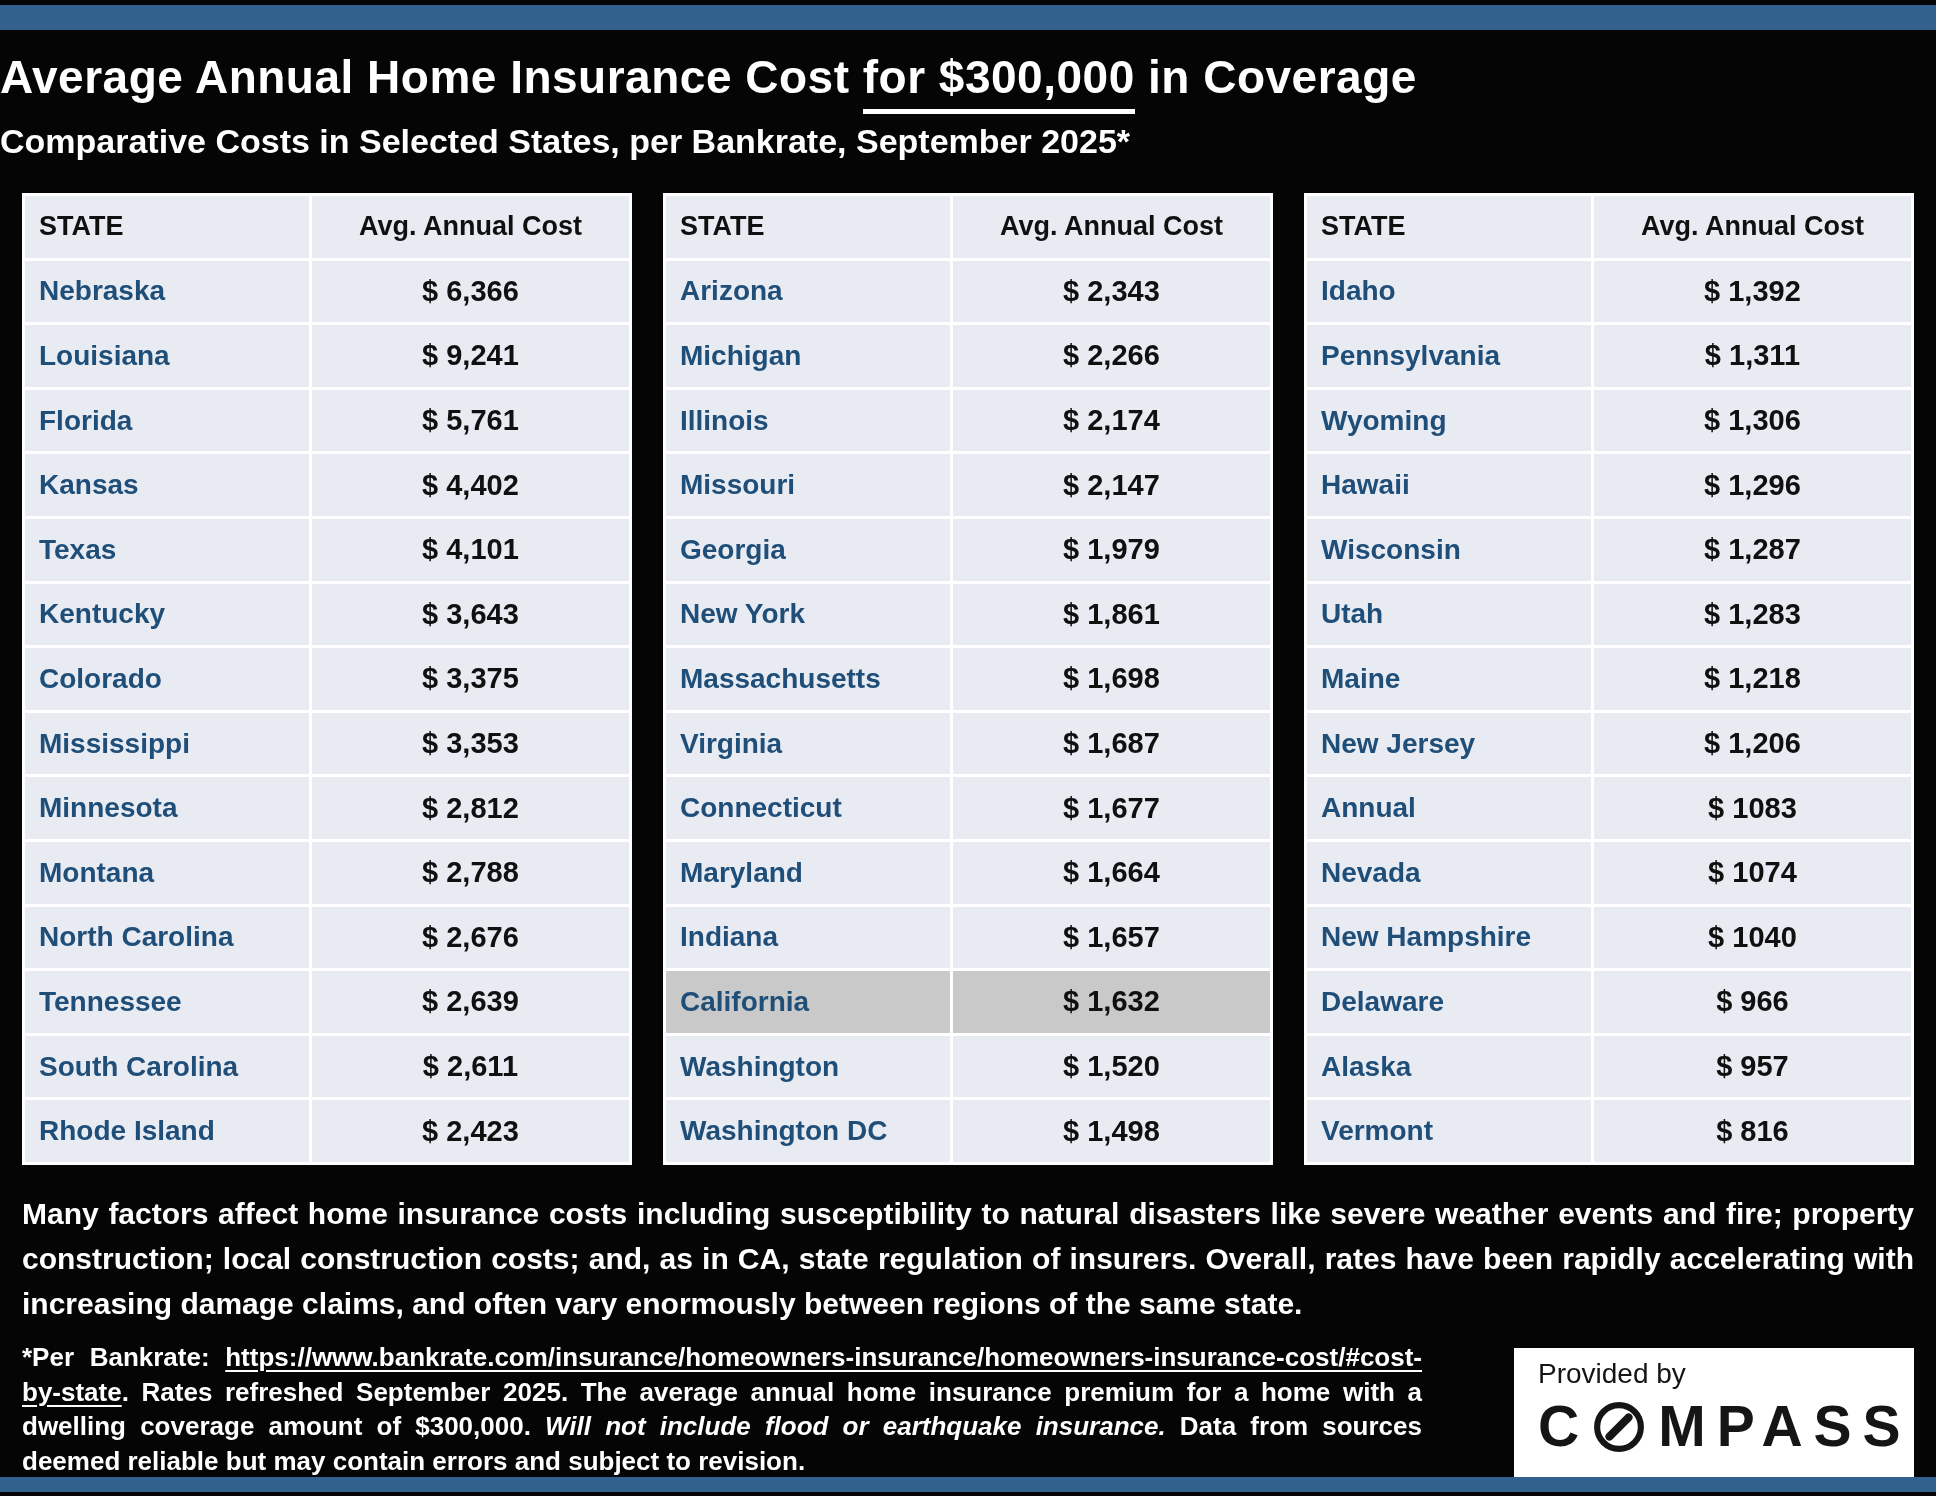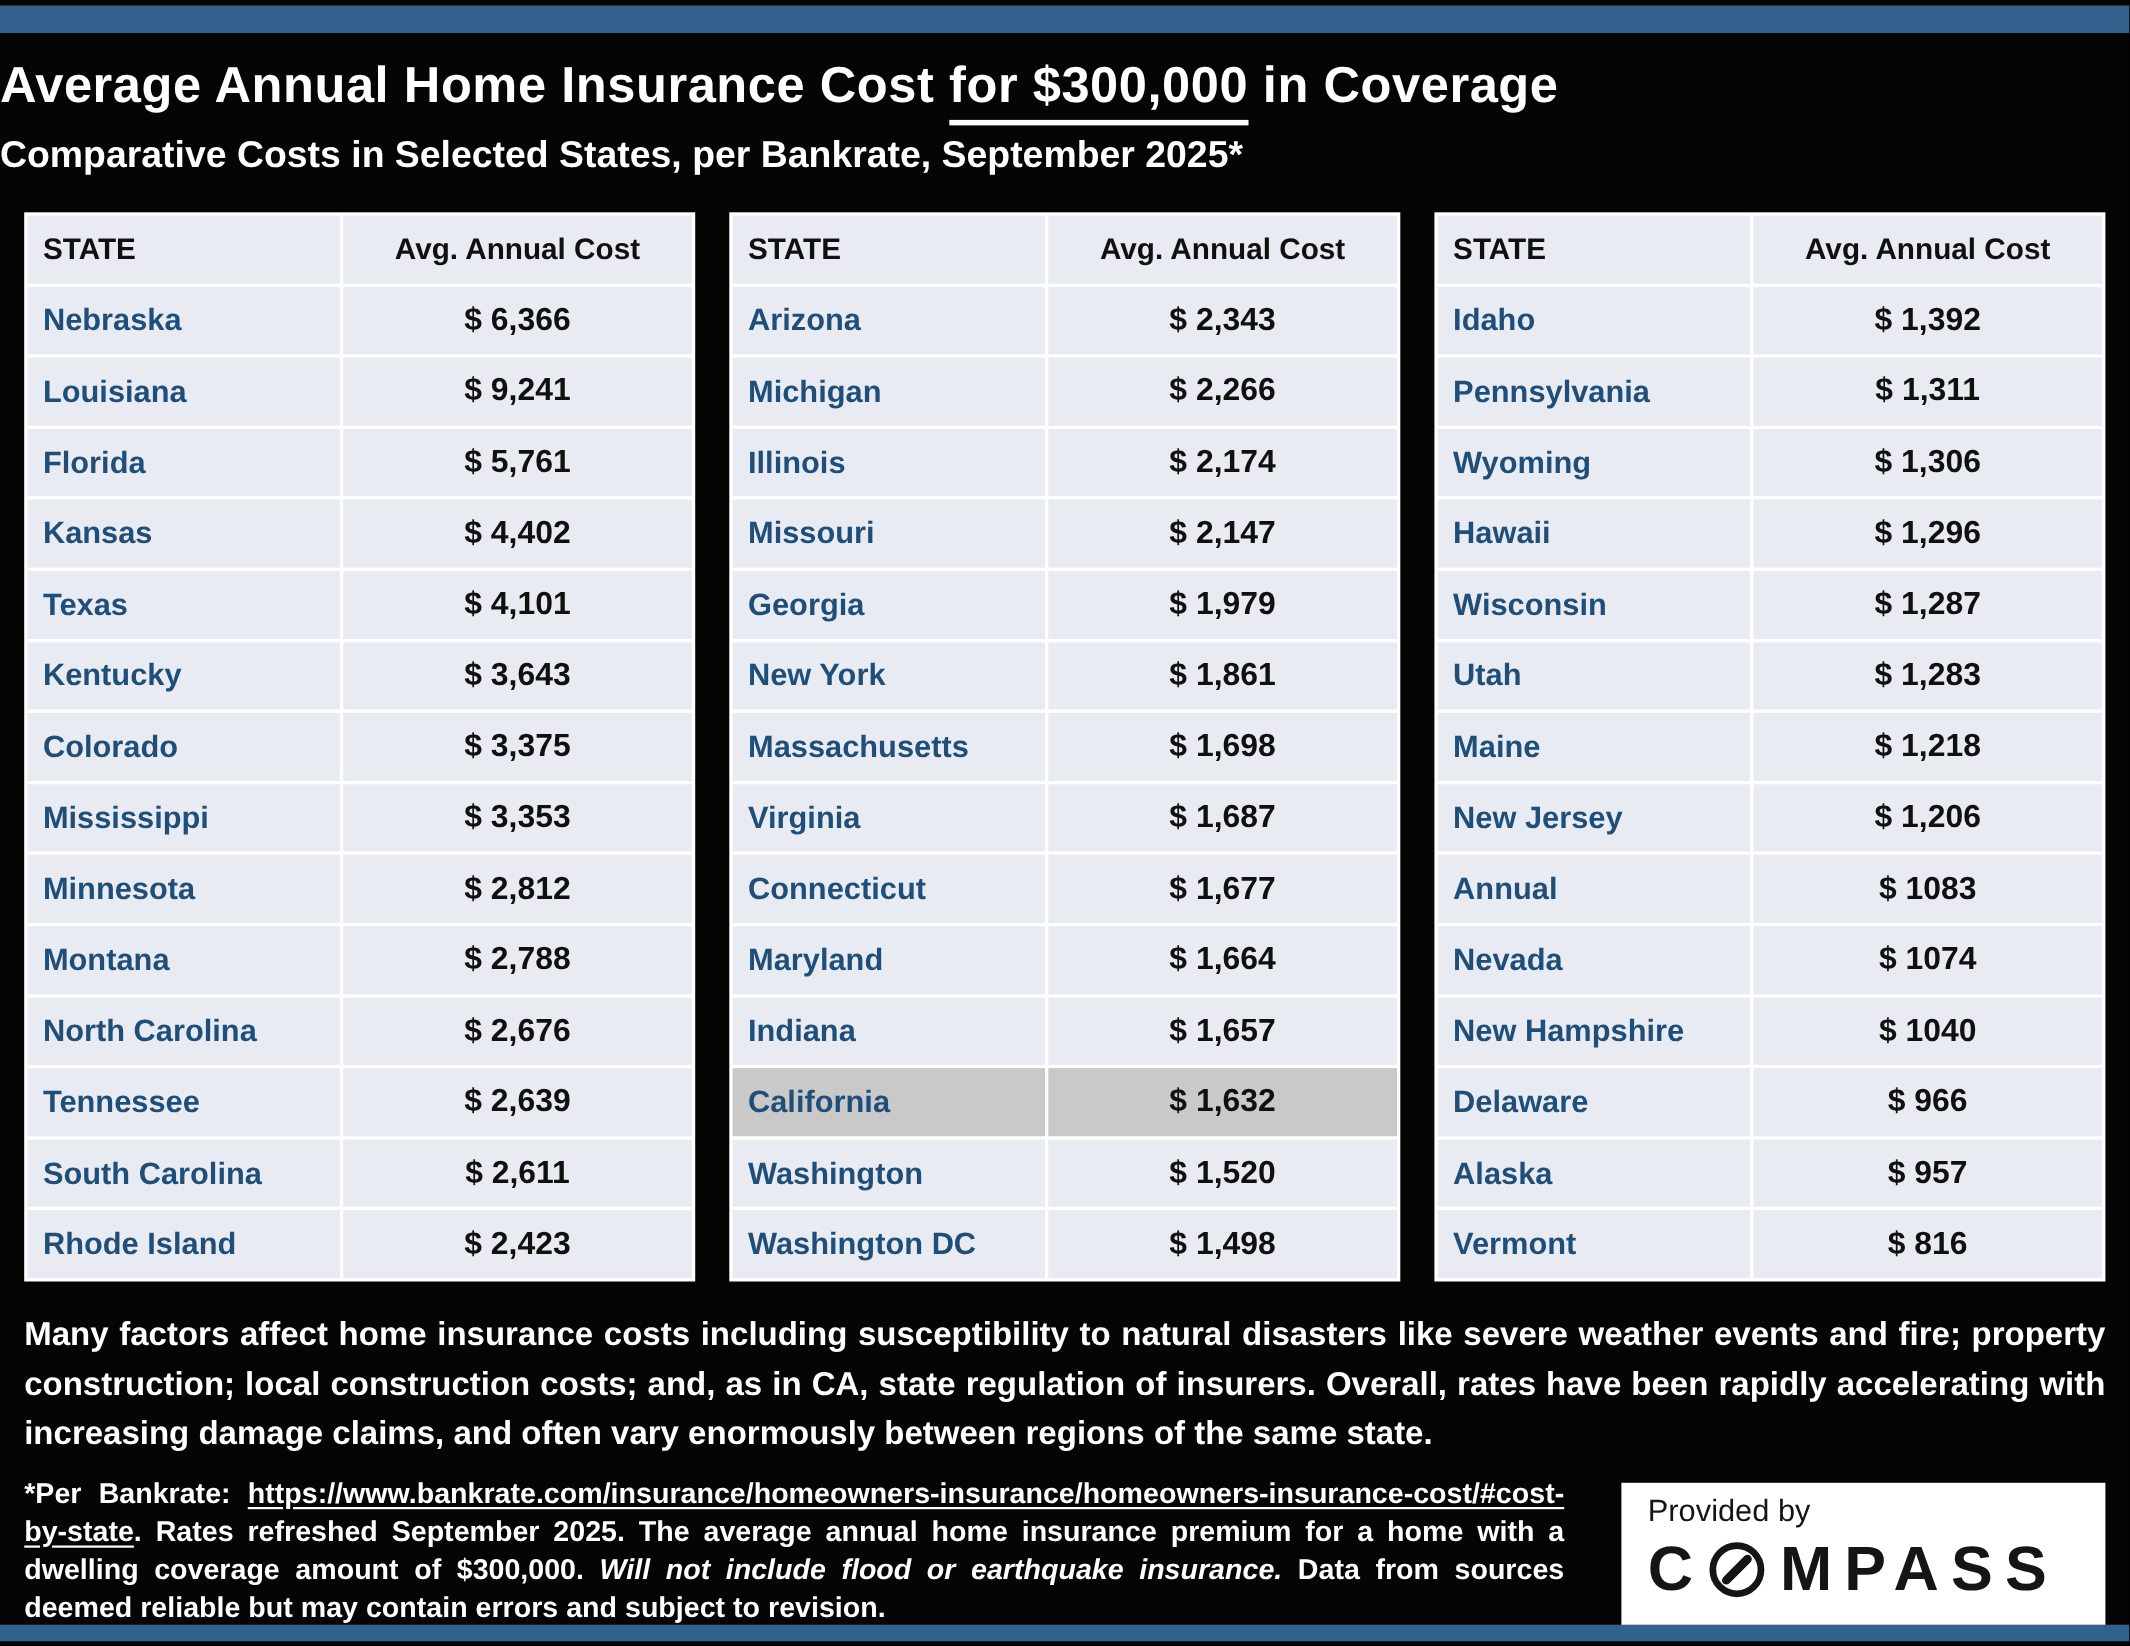--- a/index.html
+++ b/index.html
@@ -42,21 +42,21 @@
     line-height:1.5;text-align:justify;
   }
   .bottom-row{display:flex;align-items:flex-end;margin:14px 22px 0;}
   .footnote{
     margin:0;width:1400px;color:#fff;font-size:26px;font-weight:700;
     line-height:1.33;text-align:justify;
   }
   .footnote .link{text-decoration:underline;text-underline-offset:4px;overflow-wrap:anywhere;}
   .footnote .italic{font-style:italic;}
   .logo-box{
-    margin-left:auto;width:440px;min-height:130px;background:#fff;
+    margin-left:auto;width:400px;min-height:130px;background:#fff;
     padding:10px 24px 16px;color:#151515;
   }
   .provided-by{font-size:28px;font-weight:400;}
   .wordmark{display:flex;align-items:center;margin-top:8px;}
   .wordmark .wm-text{font-size:57px;font-weight:600;letter-spacing:11px;line-height:1;color:#151515;}
   .compass-o{width:56px;height:56px;margin:0 11px 0 1px;flex:0 0 auto;}
 </style>
 </head>
 <body>
 

